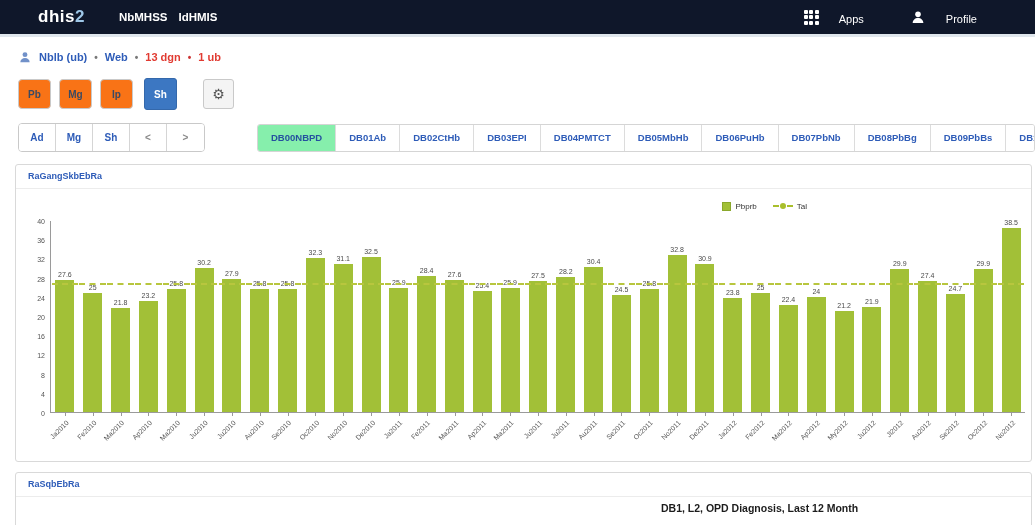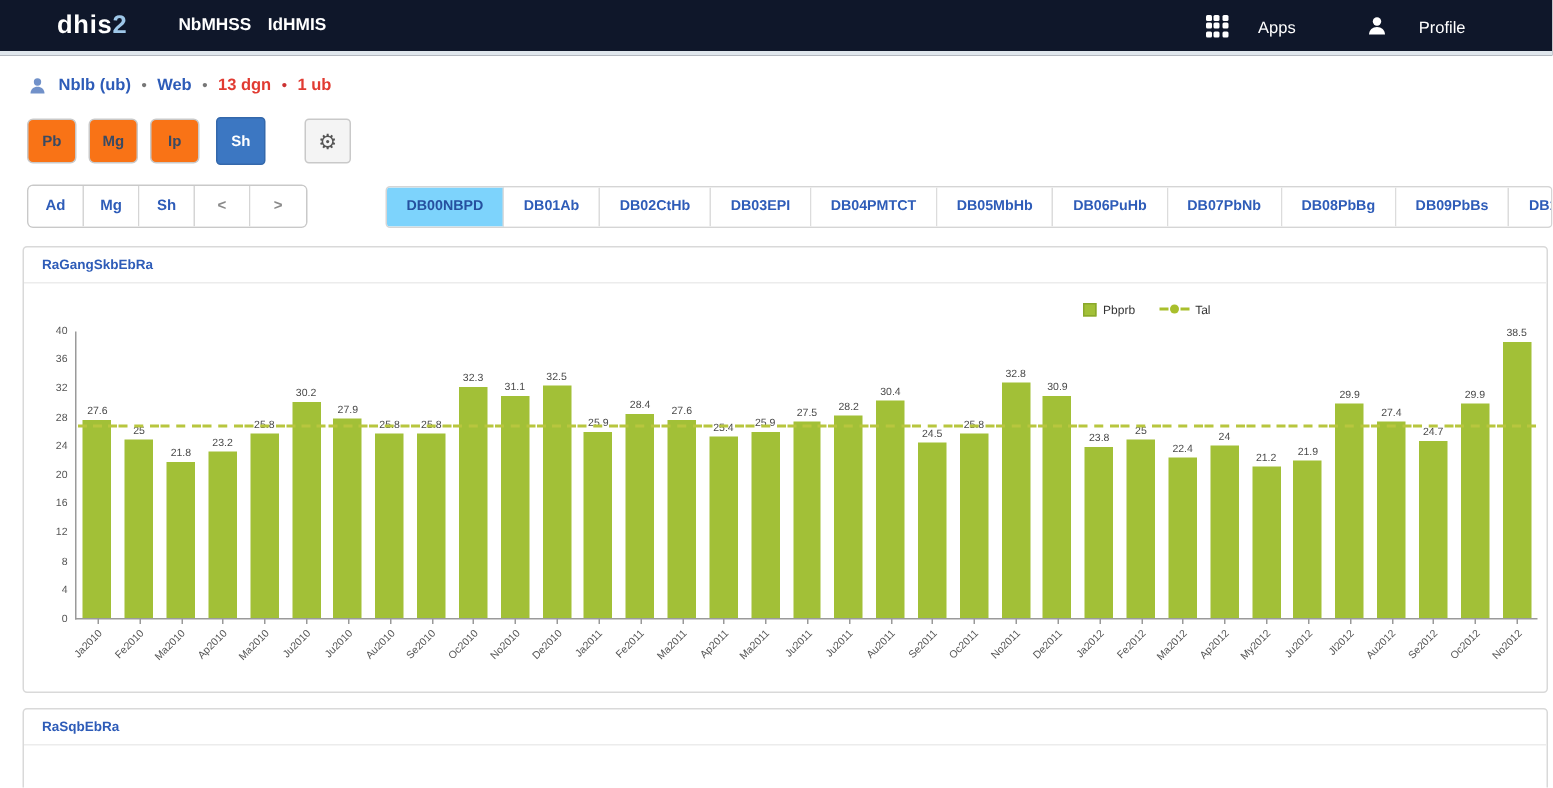--- a/index.html
+++ b/index.html
@@ -42,21 +42,21 @@
   .tabrow { margin-top:12px; padding-left:18px; display:flex; align-items:center; height:29px;justify-content:center; }
   .navgroup { display:flex; border:1px solid #c9c9c9; border-radius:4px; overflow:hidden; background:#fff; }
   .navgroup .nbtn { width:37px; height:27px; line-height:27px; text-align:center; font-size:10px;
     font-weight:bold; color:#2e5cb8; border-right:1px solid #d5d5d5; cursor:pointer; background:#fff; }
   .navgroup .nbtn:last-child { border-right:none; }
   .navgroup .nbtn.gray { color:#8a8a8a; }
   .tabstrip { margin-left:52px; display:flex; border:1px solid #d5d5d5; border-radius:3px;
     overflow:hidden; white-space:nowrap; flex:1; }
   .tab { padding:0 13px; line-height:26px; font-size:9.5px; font-weight:bold; color:#2e5cb8;
     border-right:1px solid #dcdcdc; background:#fff; cursor:pointer; flex:0 0 auto; }
-  .tab.active { background:#7dd3fc; color:#25509f; }
+  .tab.active { background:#86efac; color:#25509f; }
 
   
   .panel { margin:12px 0 0 15px; width:1017px; background:#fff; border:1px solid #d9d9d9;
     border-radius:3px; }
   .panel-toolbar { padding:6px 12px 7px; font-size:9px; font-weight:bold; color:#2e5cb8;
     border-bottom:1px solid #ececec; cursor:pointer; }
   .chart-area { padding:10px 6px 4px 8px; position:relative; }
   .legend { display:flex; justify-content:flex-end; padding-right:218px; gap:16px;
     align-items:center; height:14px; }
   .leg-item { display:flex; align-items:center; gap:4px; font-size:8px; color:#333; }
@@ -444,13 +444,14 @@
             <div class="xtick"></div>
             <div class="xlab">No2012</div>
           </div>
         </div>
     </div>
   </div>
 </div>
 
 <div class="bottom-panel">
   <div class="panel-toolbar">RaSqbEbRa</div>
+  <div class="next-title">DB1, L2, OPD Diagnosis, Last 12 Month</div>
 </div>
 
 </body></html>

